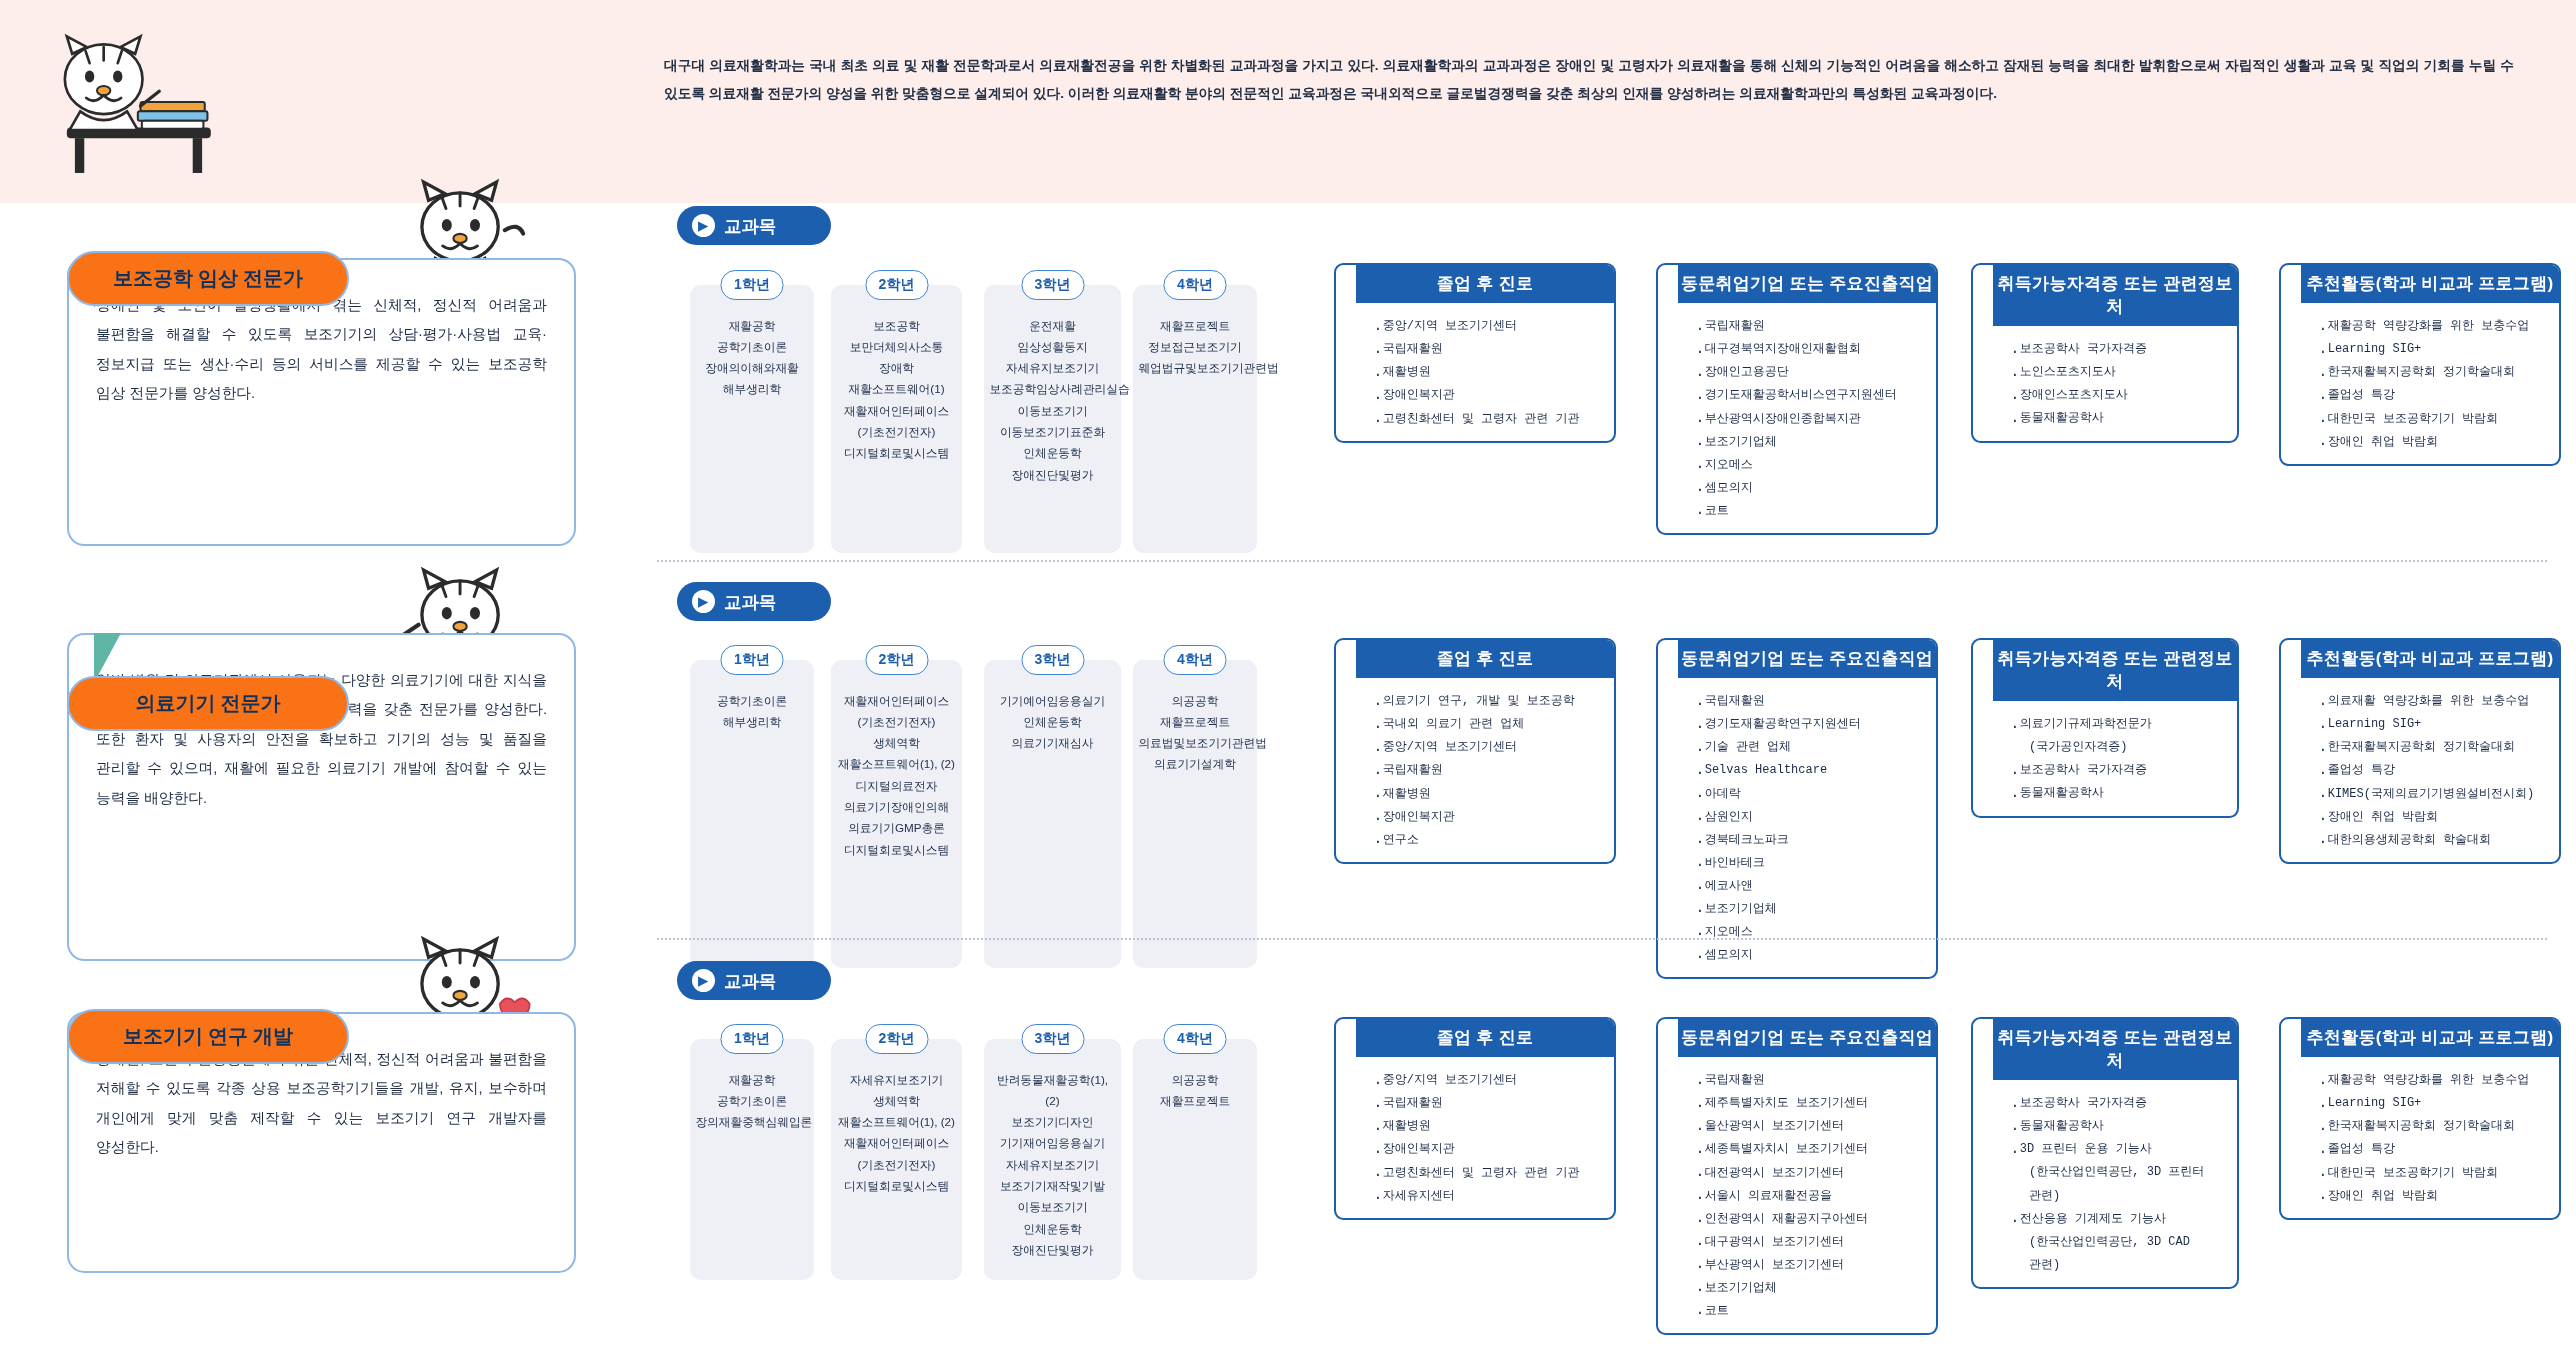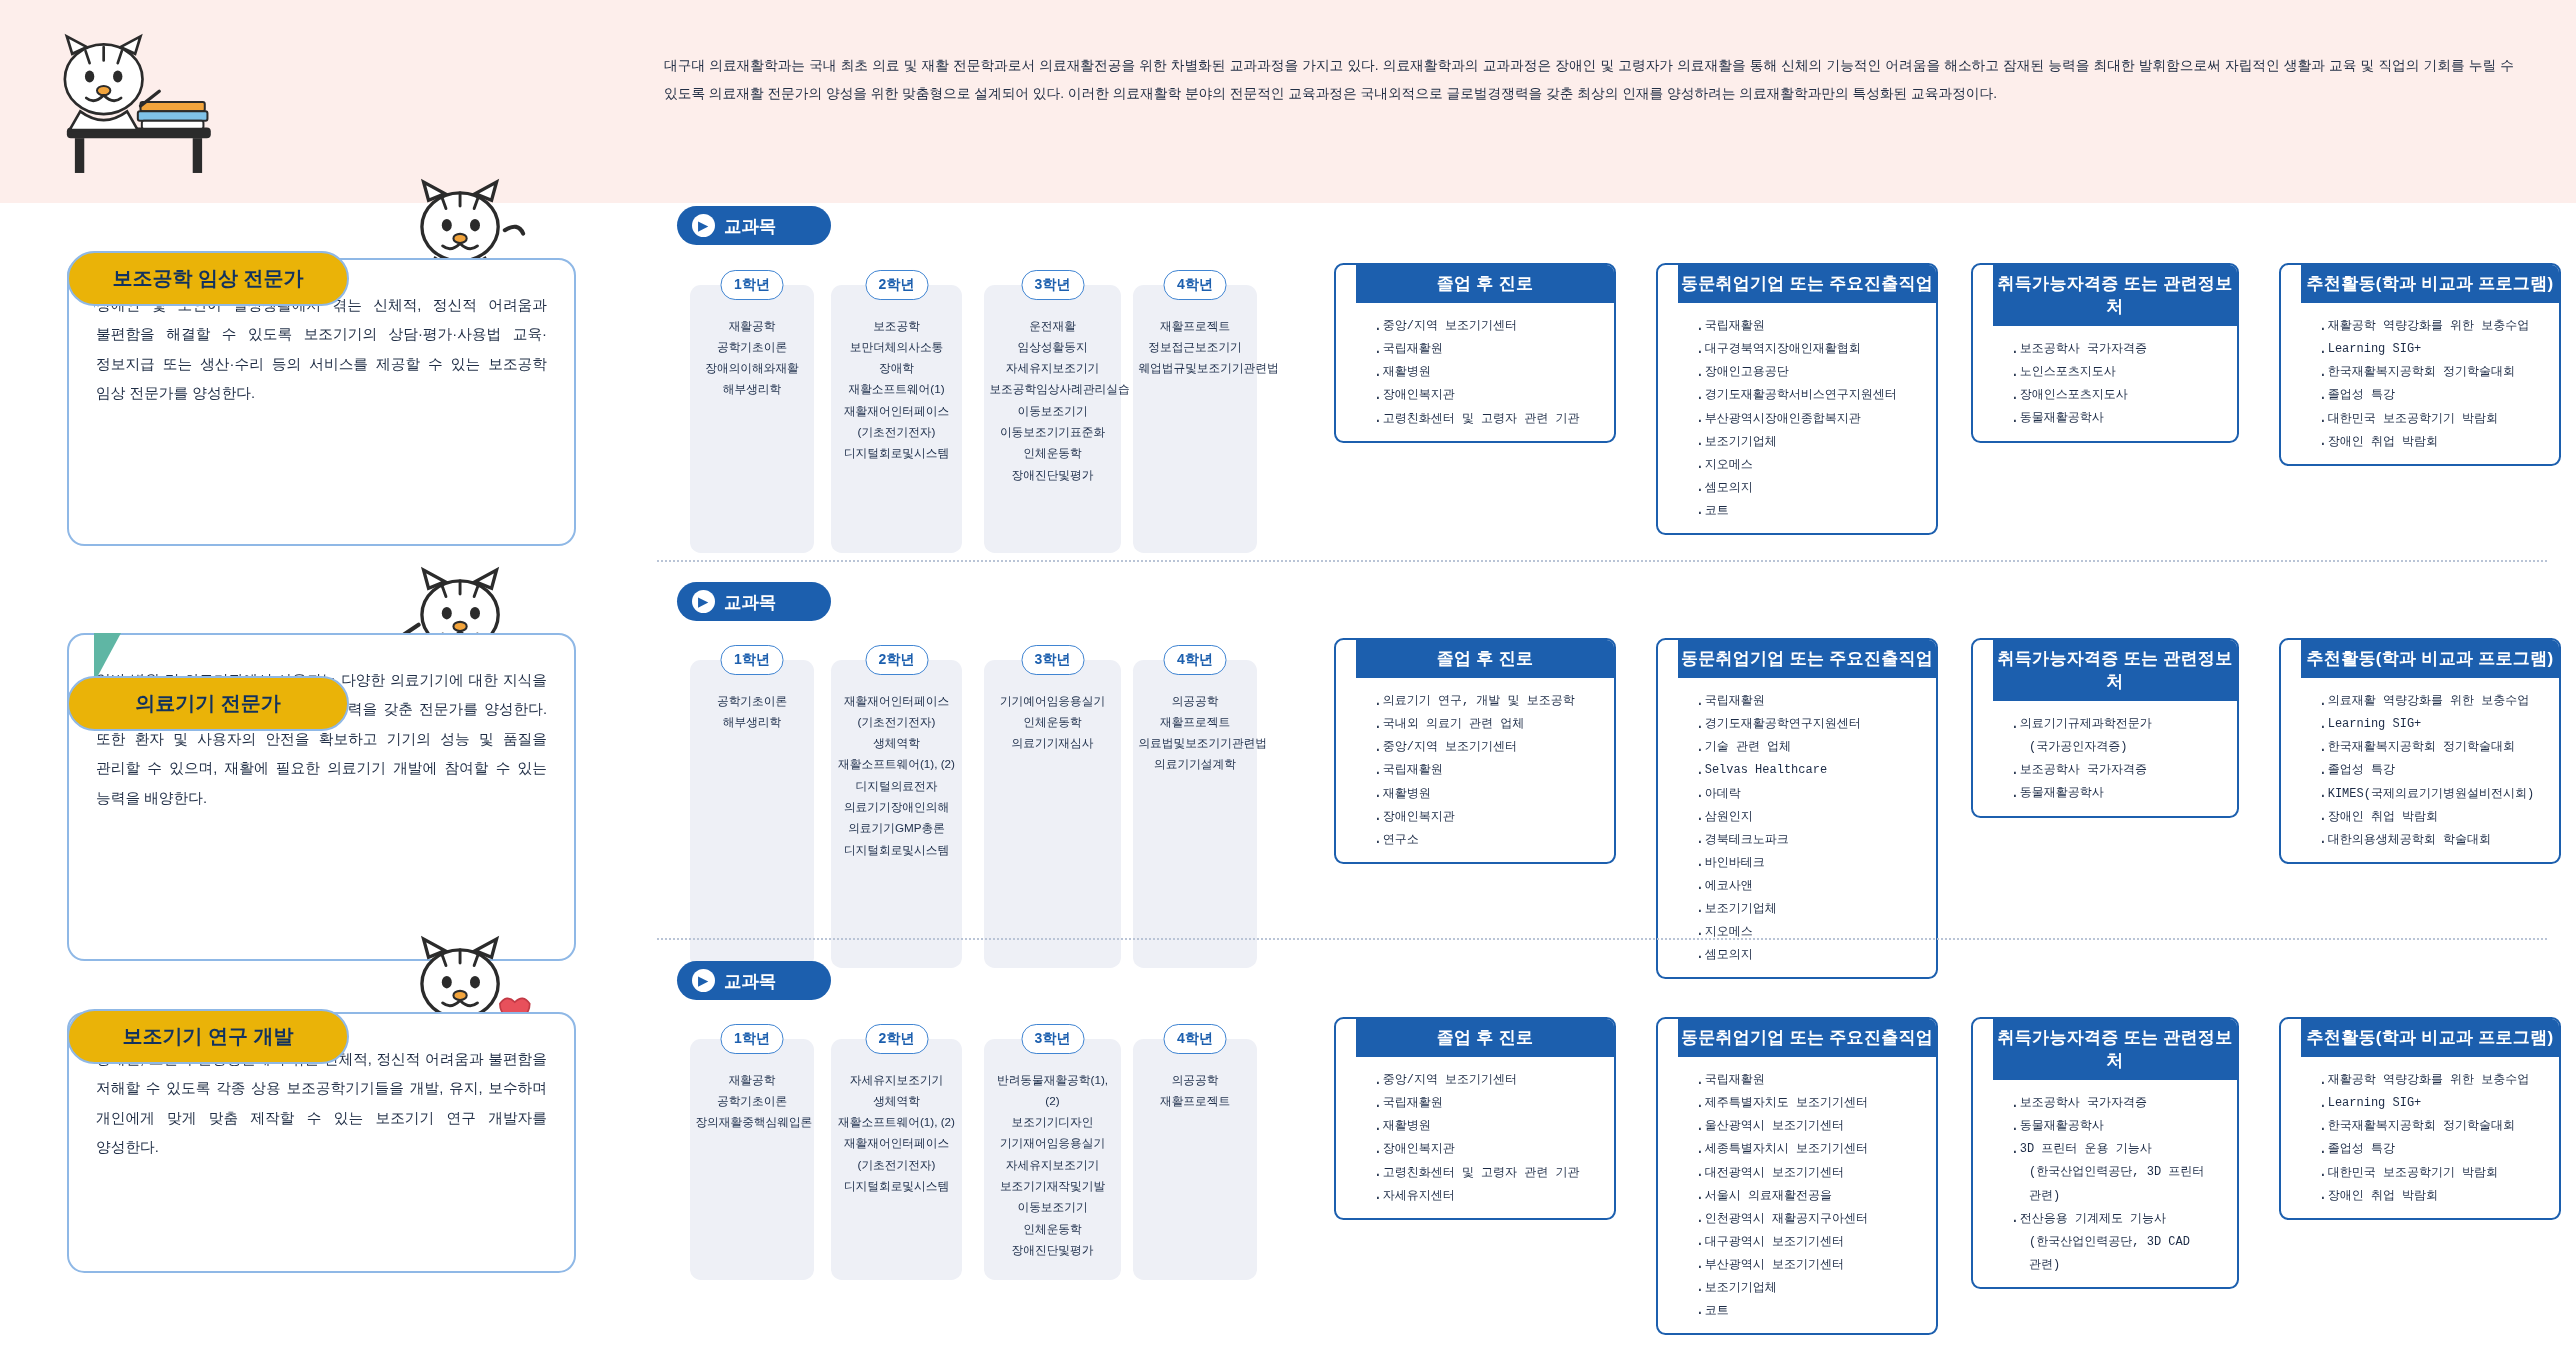--- a/index.html
+++ b/index.html
@@ -21,42 +21,43 @@
     position:absolute;left:40px;top:27px;width:201px;height:154px;
   }
   .dept-title{
     position:absolute;left:295px;top:64px;
     font-size:42px;font-weight:bold;color:#0b4a8f;letter-spacing:1.3px;
   }
   .dept-desc{
     position:absolute;left:664px;top:52px;width:1850px;
     font-size:13.7px;line-height:2.05;color:#222f45;text-align:justify;
     word-break:keep-all;
+    font-weight:bold;
   }
 
   
   .section{position:absolute;left:0;width:2576px;}
 
   .dotted-sep{
     position:absolute;left:657px;width:1890px;height:0;
     border-top:2px dotted #b9c4d6;
   }
 
   
   .career-box{
     position:absolute;left:67px;width:509px;
     border:2px solid #8fb8e6;border-radius:17.4px;background:#ffffff;
     box-sizing:border-box;
   }
   .career-title{
     position:absolute;left:67px;width:282px;height:55px;
-    border:2px solid #8fb8e6;border-radius:28px;background:#eab308;
+    border:2px solid #8fb8e6;border-radius:28px;background:#f97316;
     display:flex;align-items:center;justify-content:center;
     font-size:20px;font-weight:bold;color:#12325e;
-    box-sizing:border-box;z-index:4;
+    box-sizing:border-box;z-index:4;font-family:Liberation Serif, serif;
   }
   .career-text{
     padding:31px 27px 20px 27px;
     font-size:14.7px;line-height:2.0;color:#1f2d45;word-break:keep-all;
     text-align:justify;
   }
   .tri{
     position:absolute;width:0;height:0;z-index:3;
   }
 

